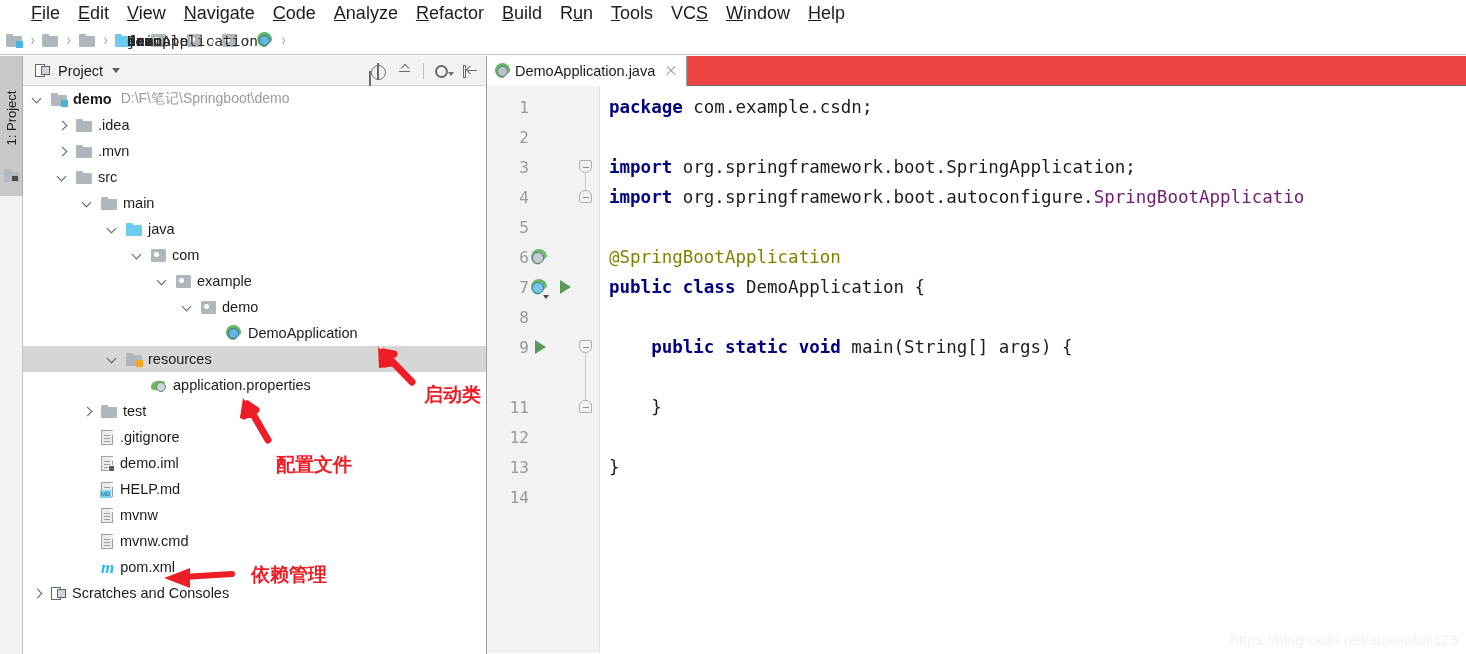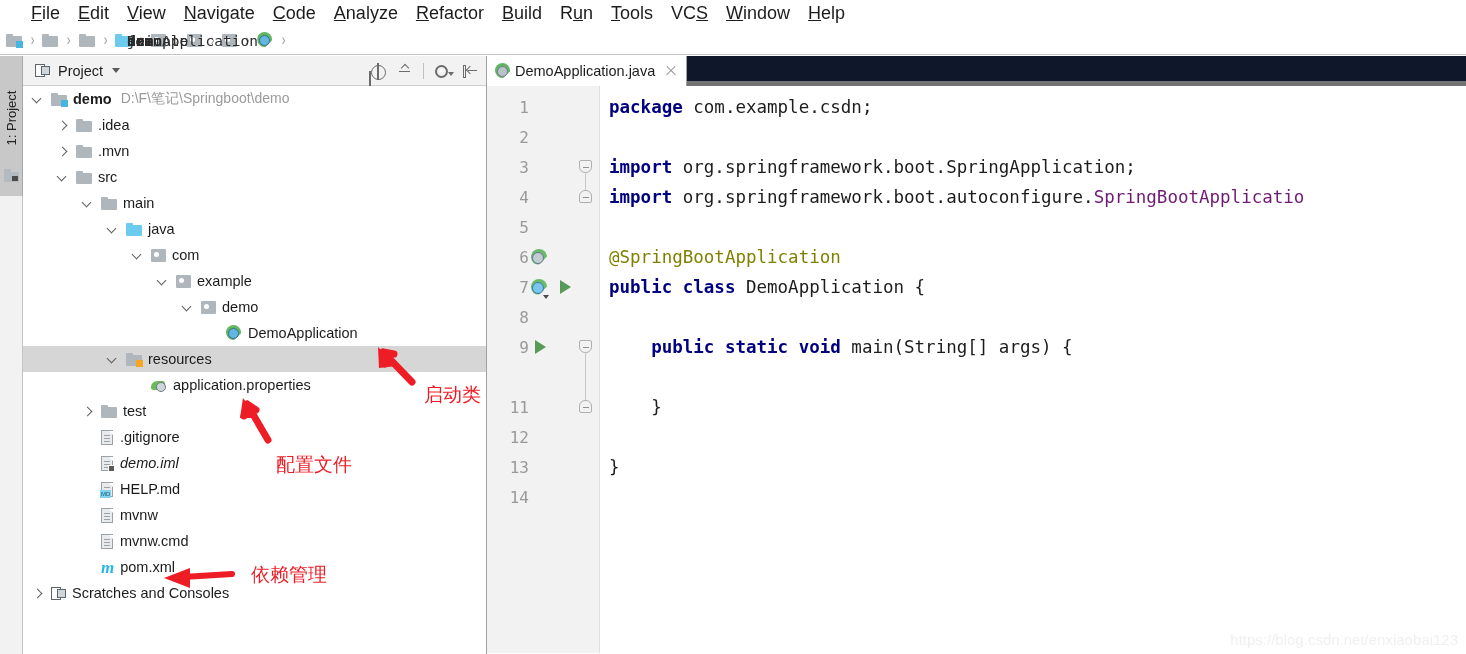--- a/index.html
+++ b/index.html
@@ -294,22 +294,22 @@
 
   
   .editor {
     position: absolute; left: 487px; top: 56px;
     width: 979px; height: 598px;
     background: #ffffff;
   }
   .tabbar {
     position: relative;
     height: 30px; width: 100%;
-    background: #0f172a;
-    border-bottom: 5px solid #737373;
+    background: #ef4444;
+    border-bottom: 1px solid #737373;
   }
   .etab {
     position: absolute; left: 0; top: 0;
     height: 30px;
     background: #ffffff;
     border-right: 1px solid #a0a0a0;
     display: flex; align-items: center;
     padding: 0 6px 0 8px;
     cursor: pointer;
   }
@@ -441,20 +441,21 @@
   }
 
   
   .anno {
     position: absolute;
     color: #ee1c25;
     font-size: 19px;
     font-family: "DejaVu Sans", sans-serif;
     white-space: nowrap;
     pointer-events: none;
+    font-weight: bold;
   }
   .arrow-svg { position: absolute; pointer-events: none; }
 
   .watermark {
     position: absolute; right: 8px; bottom: 6px;
     font-size: 15px; color: #f0f0f0;
     font-family: "Liberation Sans", sans-serif;
     pointer-events: none;
   }
 </style>
@@ -703,21 +704,21 @@
         </div>
         <div class="trow" style="padding-left: 58px;">
           <span class="chev" style="visibility: hidden;"></span>
           <span style="width: 7px; flex: 0 0 auto;"></span>
           <span class="ico file-ico">
             <span class="page"></span>
             <span class="corner"></span>
           </span>
           <span class="lbl">.gitignore</span>
         </div>
-        <div class="trow" style="padding-left: 58px; font-style: italic;">
+        <div class="trow" style="padding-left: 58px;">
           <span class="chev" style="visibility: hidden;"></span>
           <span style="width: 7px; flex: 0 0 auto;"></span>
           <span class="ico file-ico">
             <span class="page"></span>
             <span class="corner"></span>
             <span class="imltag"></span>
           </span>
           <span class="lbl">demo.iml</span>
         </div>
         <div class="trow" style="padding-left: 58px;">

